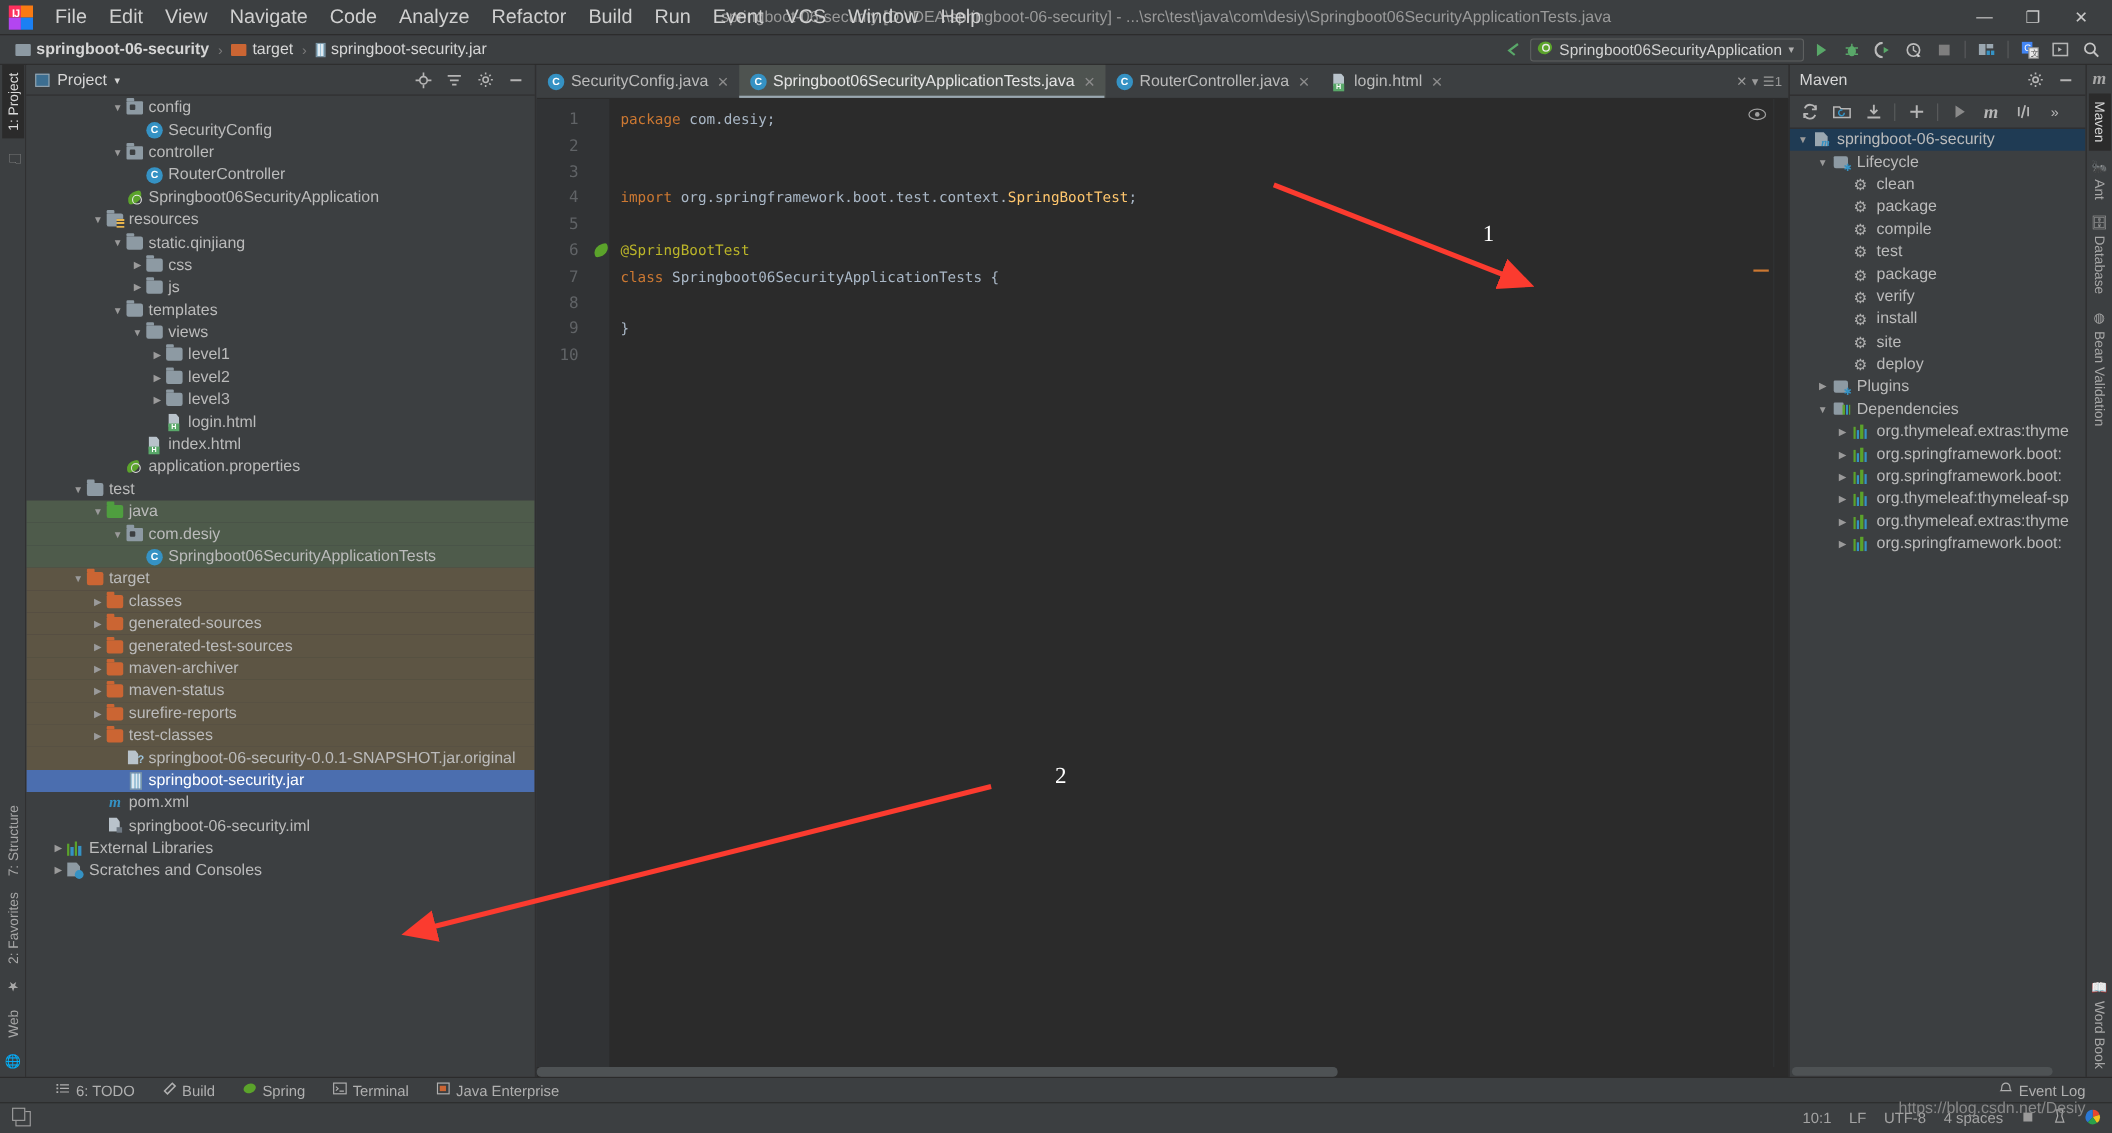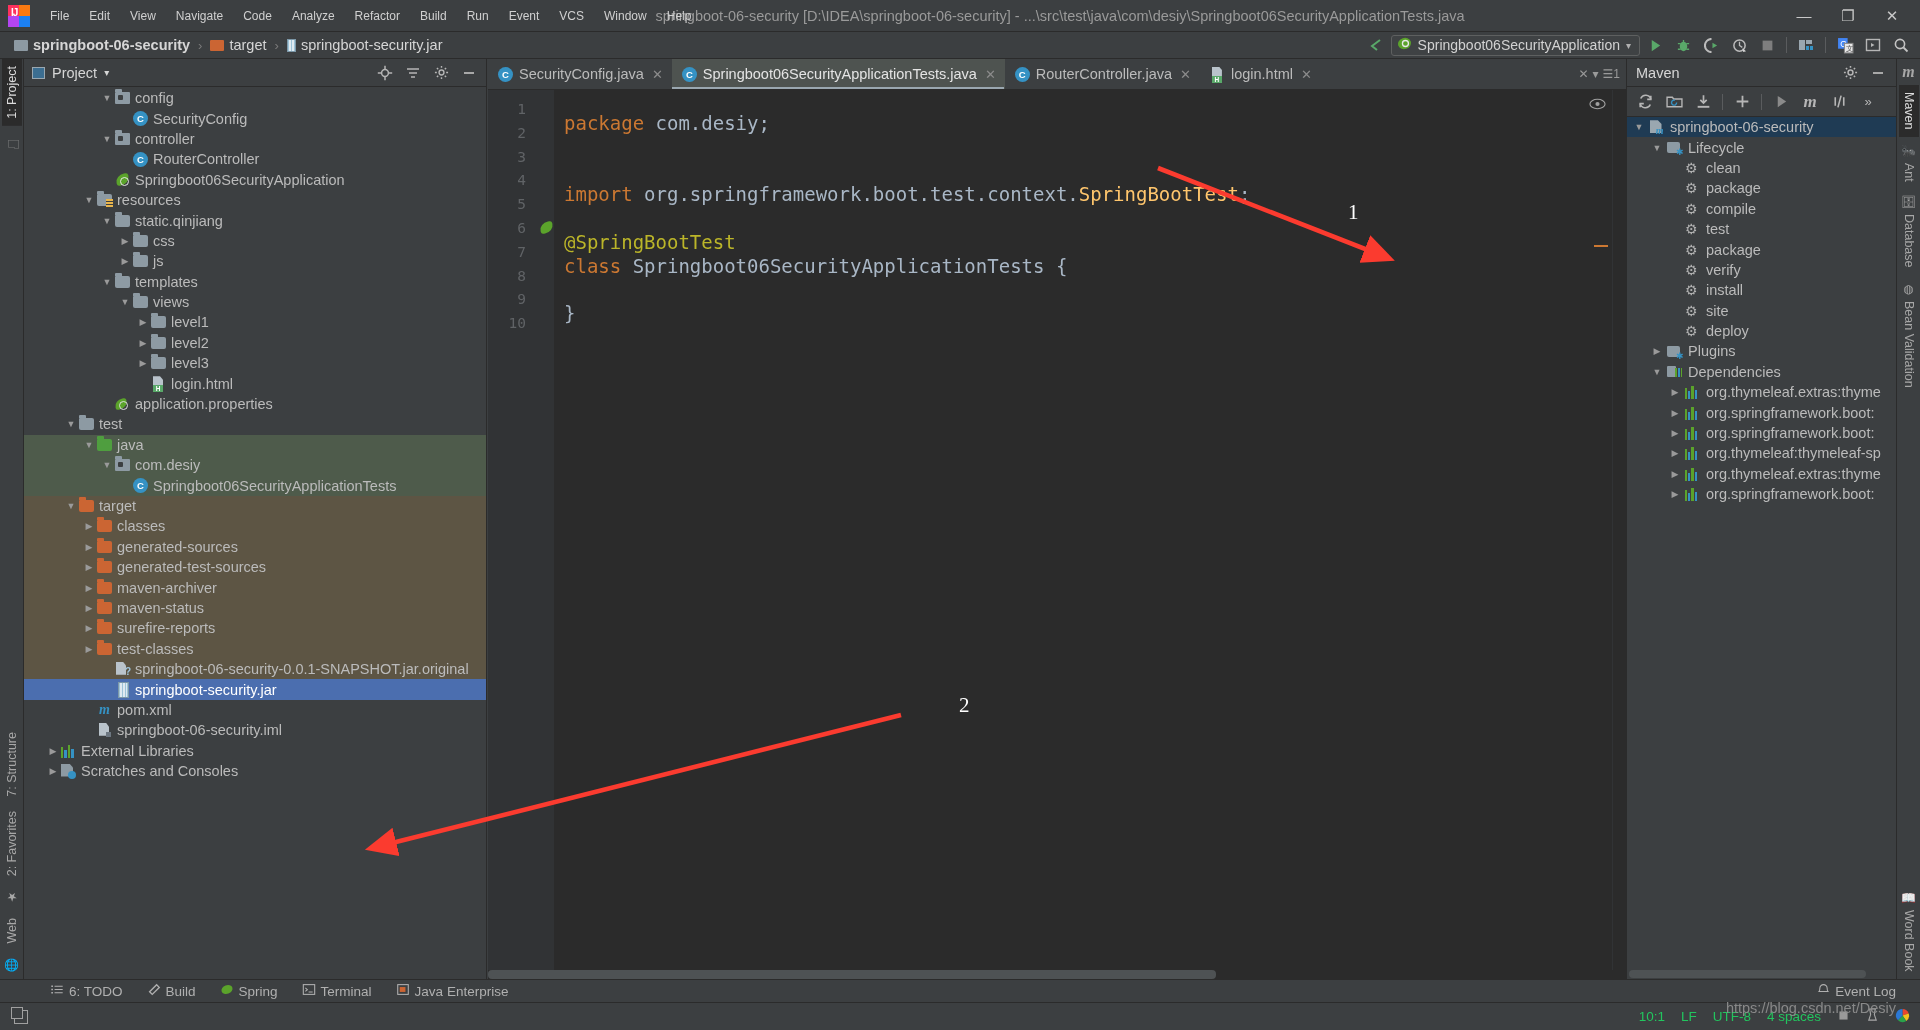--- a/index.html
+++ b/index.html
@@ -19,21 +19,21 @@
     border-bottom:1px solid #2b2b2b; position:relative;
   }
   .ij-logo{ width:22px; height:22px; margin-left:8px; margin-right:10px; position:relative; flex:none;}
   .ij-logo .q1,.ij-logo .q2,.ij-logo .q3,.ij-logo .q4{position:absolute;width:11px;height:11px;}
   .ij-logo .q1{left:0;top:0;background:#fe315d;}
   .ij-logo .q2{left:11px;top:0;background:#f97a12;}
   .ij-logo .q3{left:0;top:11px;background:#b345f1;}
   .ij-logo .q4{left:11px;top:11px;background:#1b80f3;}
   .ij-logo .ijtext{position:absolute;left:3px;top:2px;color:#fff;font-weight:bold;font-size:10px;letter-spacing:-1px;z-index:2;}
   .menu-item{
-    padding:4px 10px; font-size:12px; color:#d0d0d0; cursor:default; white-space:nowrap;
+    padding:4px 10px; font-size:18px; color:#d0d0d0; cursor:default; white-space:nowrap;
   }
   .win-title{
     position:absolute; left:0; right:0; top:0; height:32px; line-height:32px;
     text-align:center; color:#9a9a9a; font-size:14.5px; pointer-events:none;
     padding-left:400px; padding-right:200px; overflow:hidden; white-space:nowrap;
   }
   .win-ctrls{ margin-left:auto; display:flex; align-items:center; padding-right:6px; z-index:3;}
   .win-btn{ width:44px;height:30px; display:flex;align-items:center;justify-content:center;color:#c8c8c8;font-size:15px;}
 
   
@@ -161,21 +161,21 @@
   .code-wrap{flex:1;display:flex;position:relative;overflow:hidden;background:#2b2b2b;}
   .gutter{
     width:66px;background:#313335;color:#606366;font-family:"DejaVu Sans Mono",monospace;font-size:14.5px;
     text-align:right;padding-top:8px;position:relative;flex:none;
   }
   .gutter .ln{height:23.8px;line-height:23.8px;padding-right:28px;}
   .gutter .leafmark{position:absolute;left:38px;width:14px;height:14px;}
   .leafg{width:14px;height:13px;position:relative;}
   .leafg:before{content:"";position:absolute;left:0;top:1px;width:13px;height:11px;background:#5ba32b;border-radius:70% 20% 70% 20%;transform:rotate(-12deg);}
   .code{
-    flex:1;padding-top:22px;font-family:"DejaVu Sans Mono",monospace;font-size:19px;
+    flex:1;padding-top:8px;font-family:"DejaVu Sans Mono",monospace;font-size:13px;
     color:#a9b7c6;position:relative;
   }
   .cl{height:23.8px;line-height:23.8px;padding-left:10px;white-space:pre;}
   .kw{color:#cc7832;}
   .ann{color:#bbb529;margin-top:12px;}
   .typ{color:#ffc66d;}
   .code-right{
     position:absolute;right:0;top:0;bottom:0;width:14px;background:#2b2b2b;border-left:1px solid #313335;
   }
   .eye{position:absolute;right:20px;top:8px;color:#a0a0a0;font-size:13px;}
@@ -213,21 +213,21 @@
 
   
   .bottom-tabs{
     position:absolute;left:0;right:0;bottom:28px;height:23px;background:#3c3f41;
     border-top:1px solid #2b2b2b;display:flex;align-items:center;padding-left:38px;font-size:13.5px;color:#b0b0b0;
   }
   .btab{display:flex;align-items:center;gap:5px;padding:2px 12px;cursor:default;}
   .bottom-tabs .right{margin-left:auto;display:flex;align-items:center;gap:6px;padding-right:12px;}
   .statusbar{
     position:absolute;left:0;right:0;bottom:0;height:28px;background:#3c3f41;
-    border-top:1px solid #2b2b2b;display:flex;align-items:center;font-size:13.5px;color:#22c55e;
+    border-top:1px solid #2b2b2b;display:flex;align-items:center;font-size:13.5px;color:#a3a3a3;
   }
   .statusbar .left{display:flex;align-items:center;padding-left:8px;}
   .statusbar .right{margin-left:auto;display:flex;align-items:center;gap:16px;padding-right:10px;}
   .sq-ic{width:14px;height:14px;border:1.5px solid #a0a0a0;position:relative;}
   .sq-ic:after{content:"";position:absolute;left:-4px;top:-4px;width:10px;height:10px;border:1.5px solid #a0a0a0;background:#3c3f41;}
   .watermark{
     position:absolute;right:24px;bottom:14px;color:#8d8d8d;font-size:14.5px;opacity:.95;white-space:nowrap;
   }
 
   
@@ -537,20 +537,28 @@
         </div>
         <div class="row">
           <span style="width:108px;flex:none;"></span>
           <span class="arw"></span>
           <span class="ico">
             <span class="html-ic"></span>
           </span>
           <span>login.html</span>
         </div>
         <div class="row">
+          <span style="width:90px;flex:none;"></span>
+          <span class="arw"></span>
+          <span class="ico">
+            <span class="html-ic"></span>
+          </span>
+          <span>index.html</span>
+        </div>
+        <div class="row">
           <span style="width:72px;flex:none;"></span>
           <span class="arw"></span>
           <span class="ico">
             <span class="props-ic"></span>
           </span>
           <span>application.properties</span>
         </div>
         <div class="row">
           <span style="width:36px;flex:none;"></span>
           <span class="arw">▼</span>

